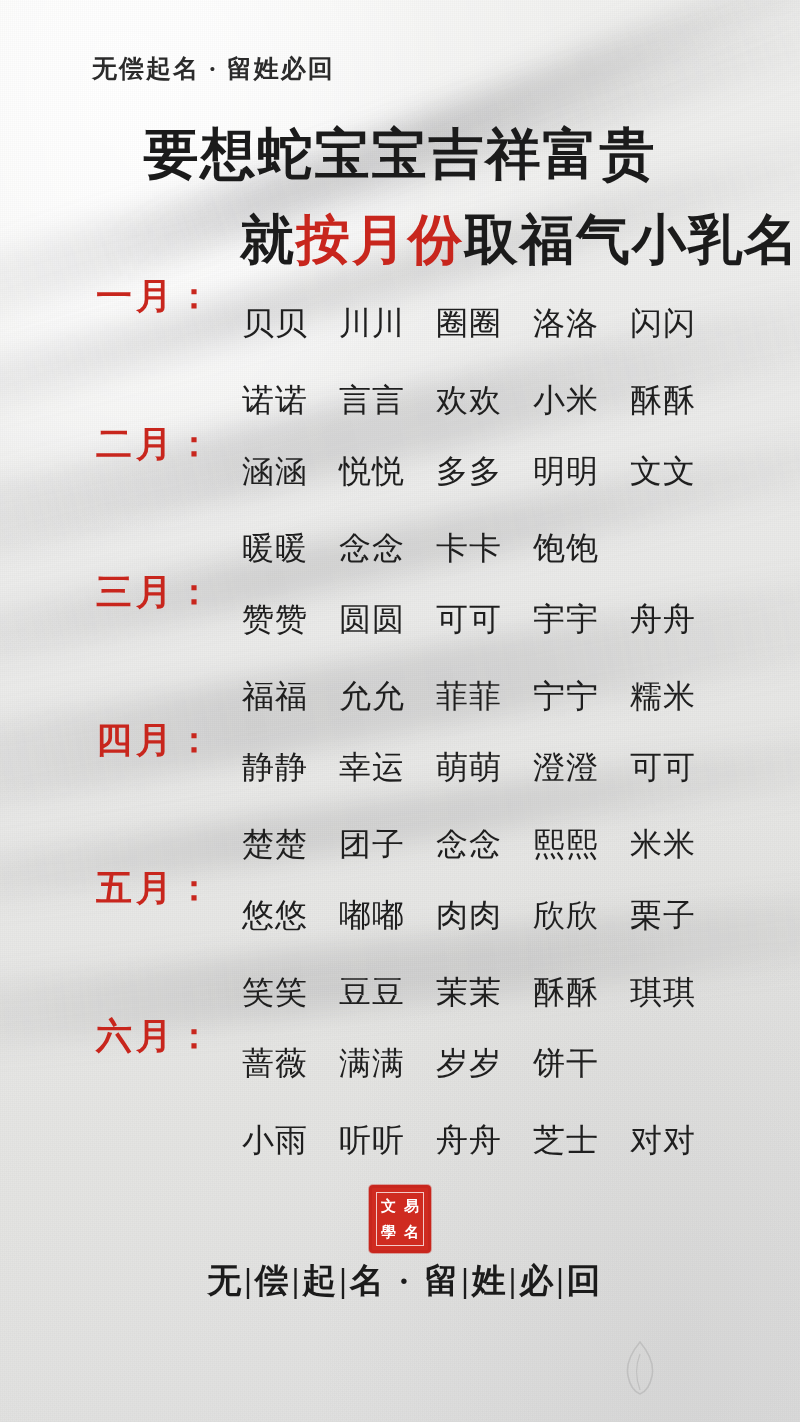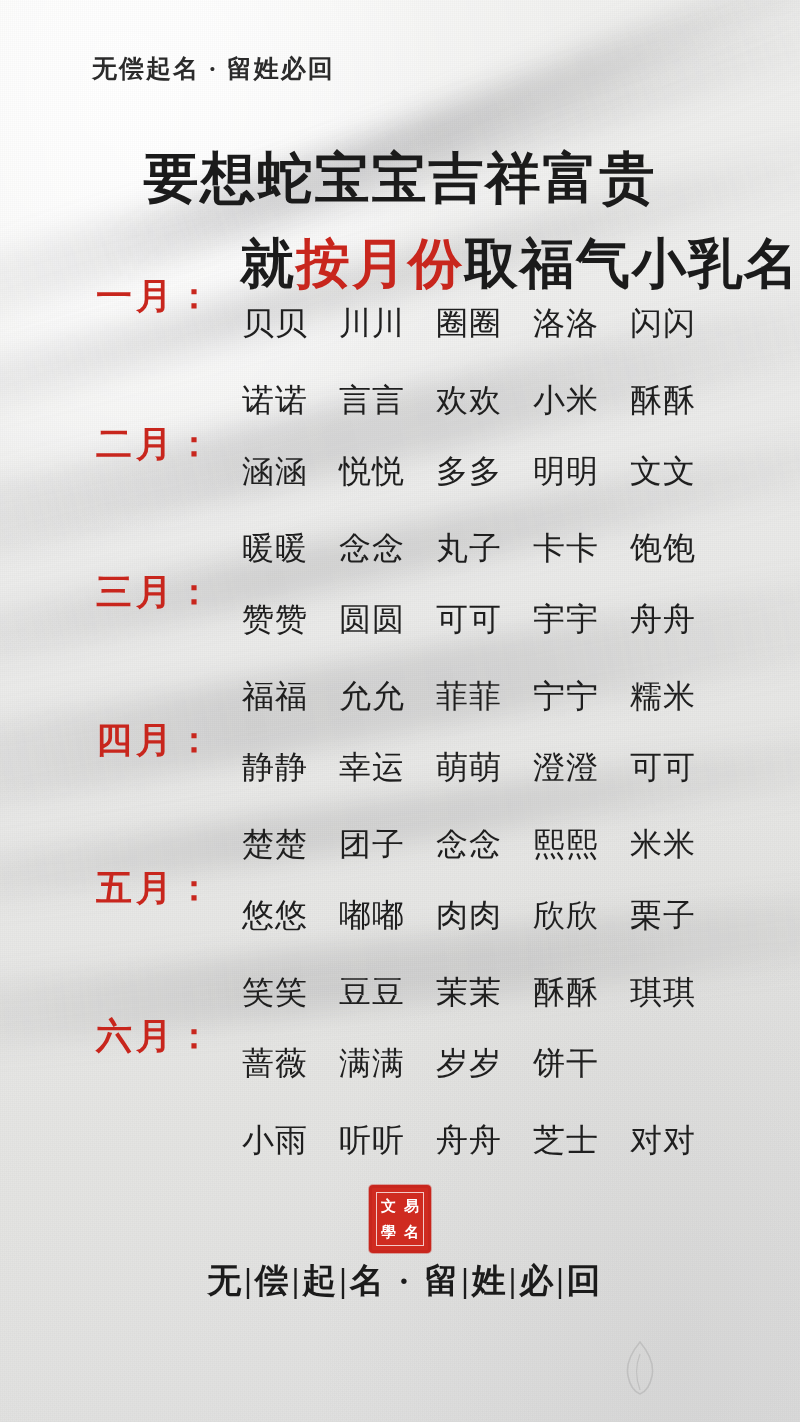--- a/index.html
+++ b/index.html
@@ -67,21 +67,20 @@
   }
 
   .headline {
     position: absolute;
     left: 0; right: 0;
     text-align: center;
     font-weight: bold;
     color: #1b1b1b;
     font-family: Liberation Mono, monospace;
     letter-spacing: 2px;
-    margin-top: 24px;
   }
   .headline-1 { top: 118px; font-size: 55px; }
   .headline-2 { top: 204px; font-size: 54px; text-align: right; }
   .hl-accent { color: #c8261d; }
 
   .months {
     position: absolute;
     left: 0; right: 0;
     top: 272px;
   }
@@ -221,21 +220,20 @@
           <div class="names-line">
             <div class="name">涵涵</div>
             <div class="name">悦悦</div>
             <div class="name">多多</div>
             <div class="name">明明</div>
             <div class="name">文文</div>
           </div>
           <div class="names-line">
             <div class="name">暖暖</div>
             <div class="name">念念</div>
-            <div class="name">丸子</div>
             <div class="name">卡卡</div>
             <div class="name">饱饱</div>
           </div>
         </div>
       </div>
 
       <div class="month-row">
         <div class="month-label">三月：</div>
         <div class="names">
           <div class="names-line">

